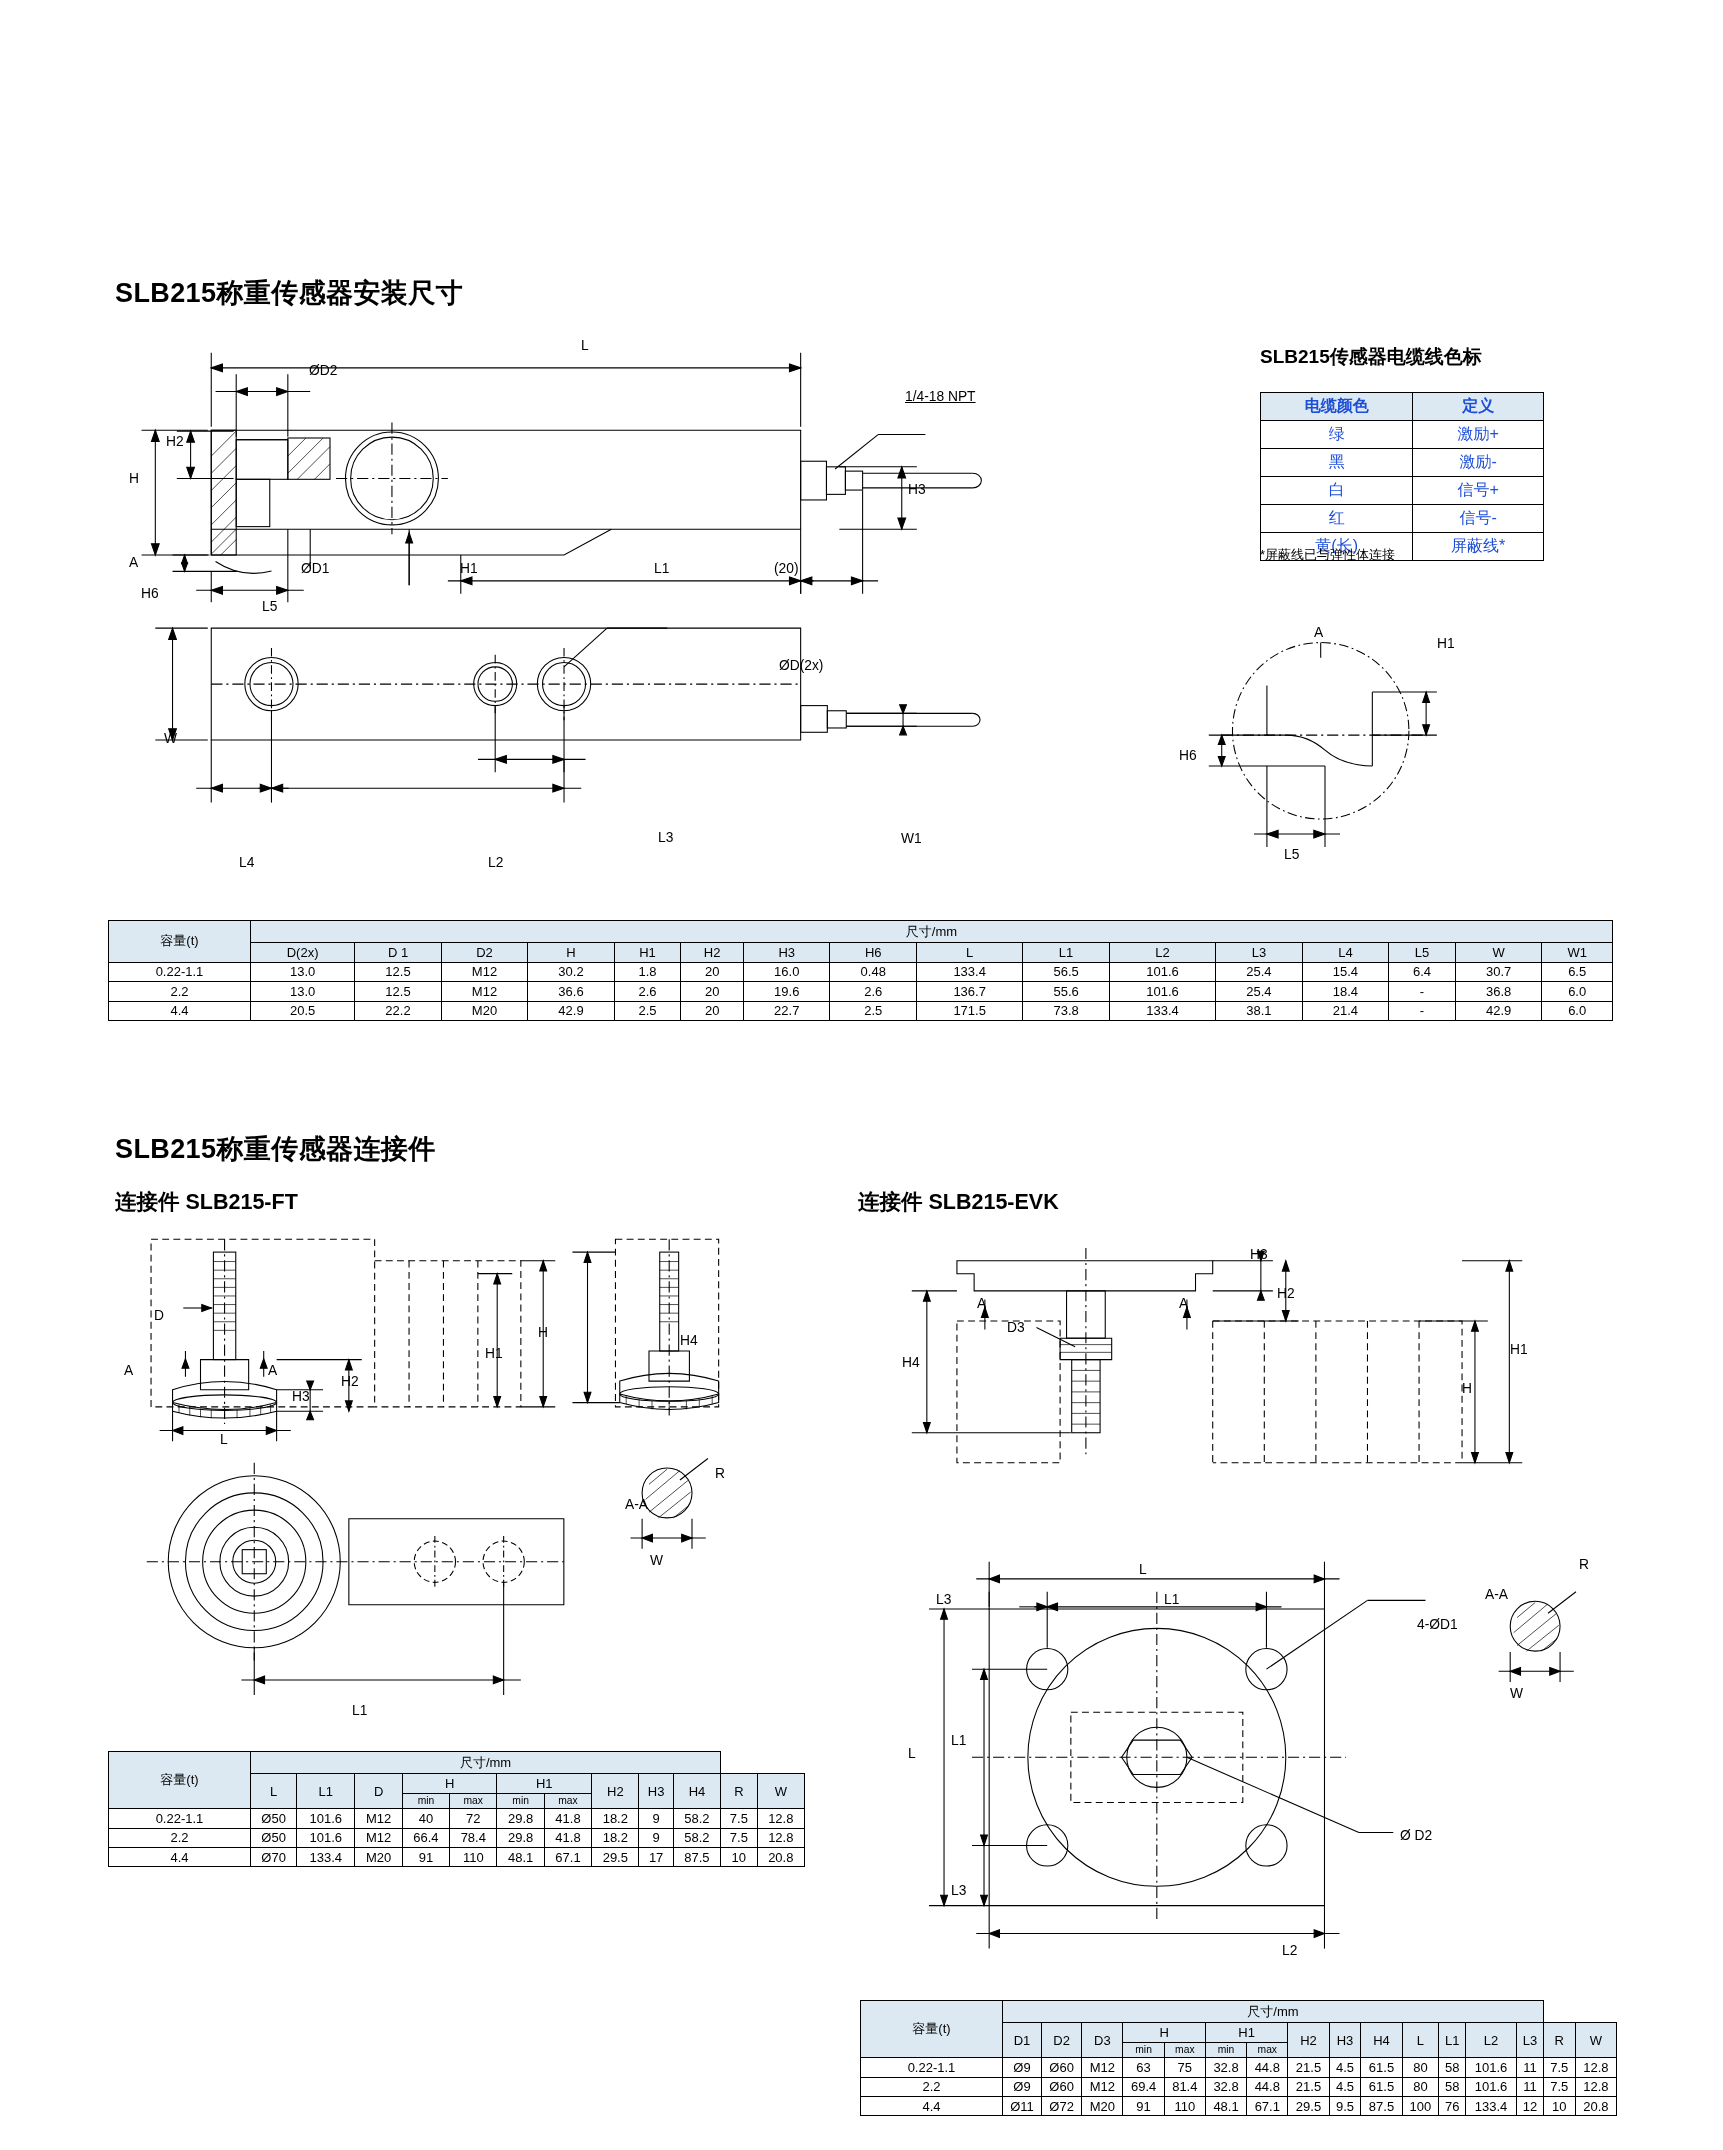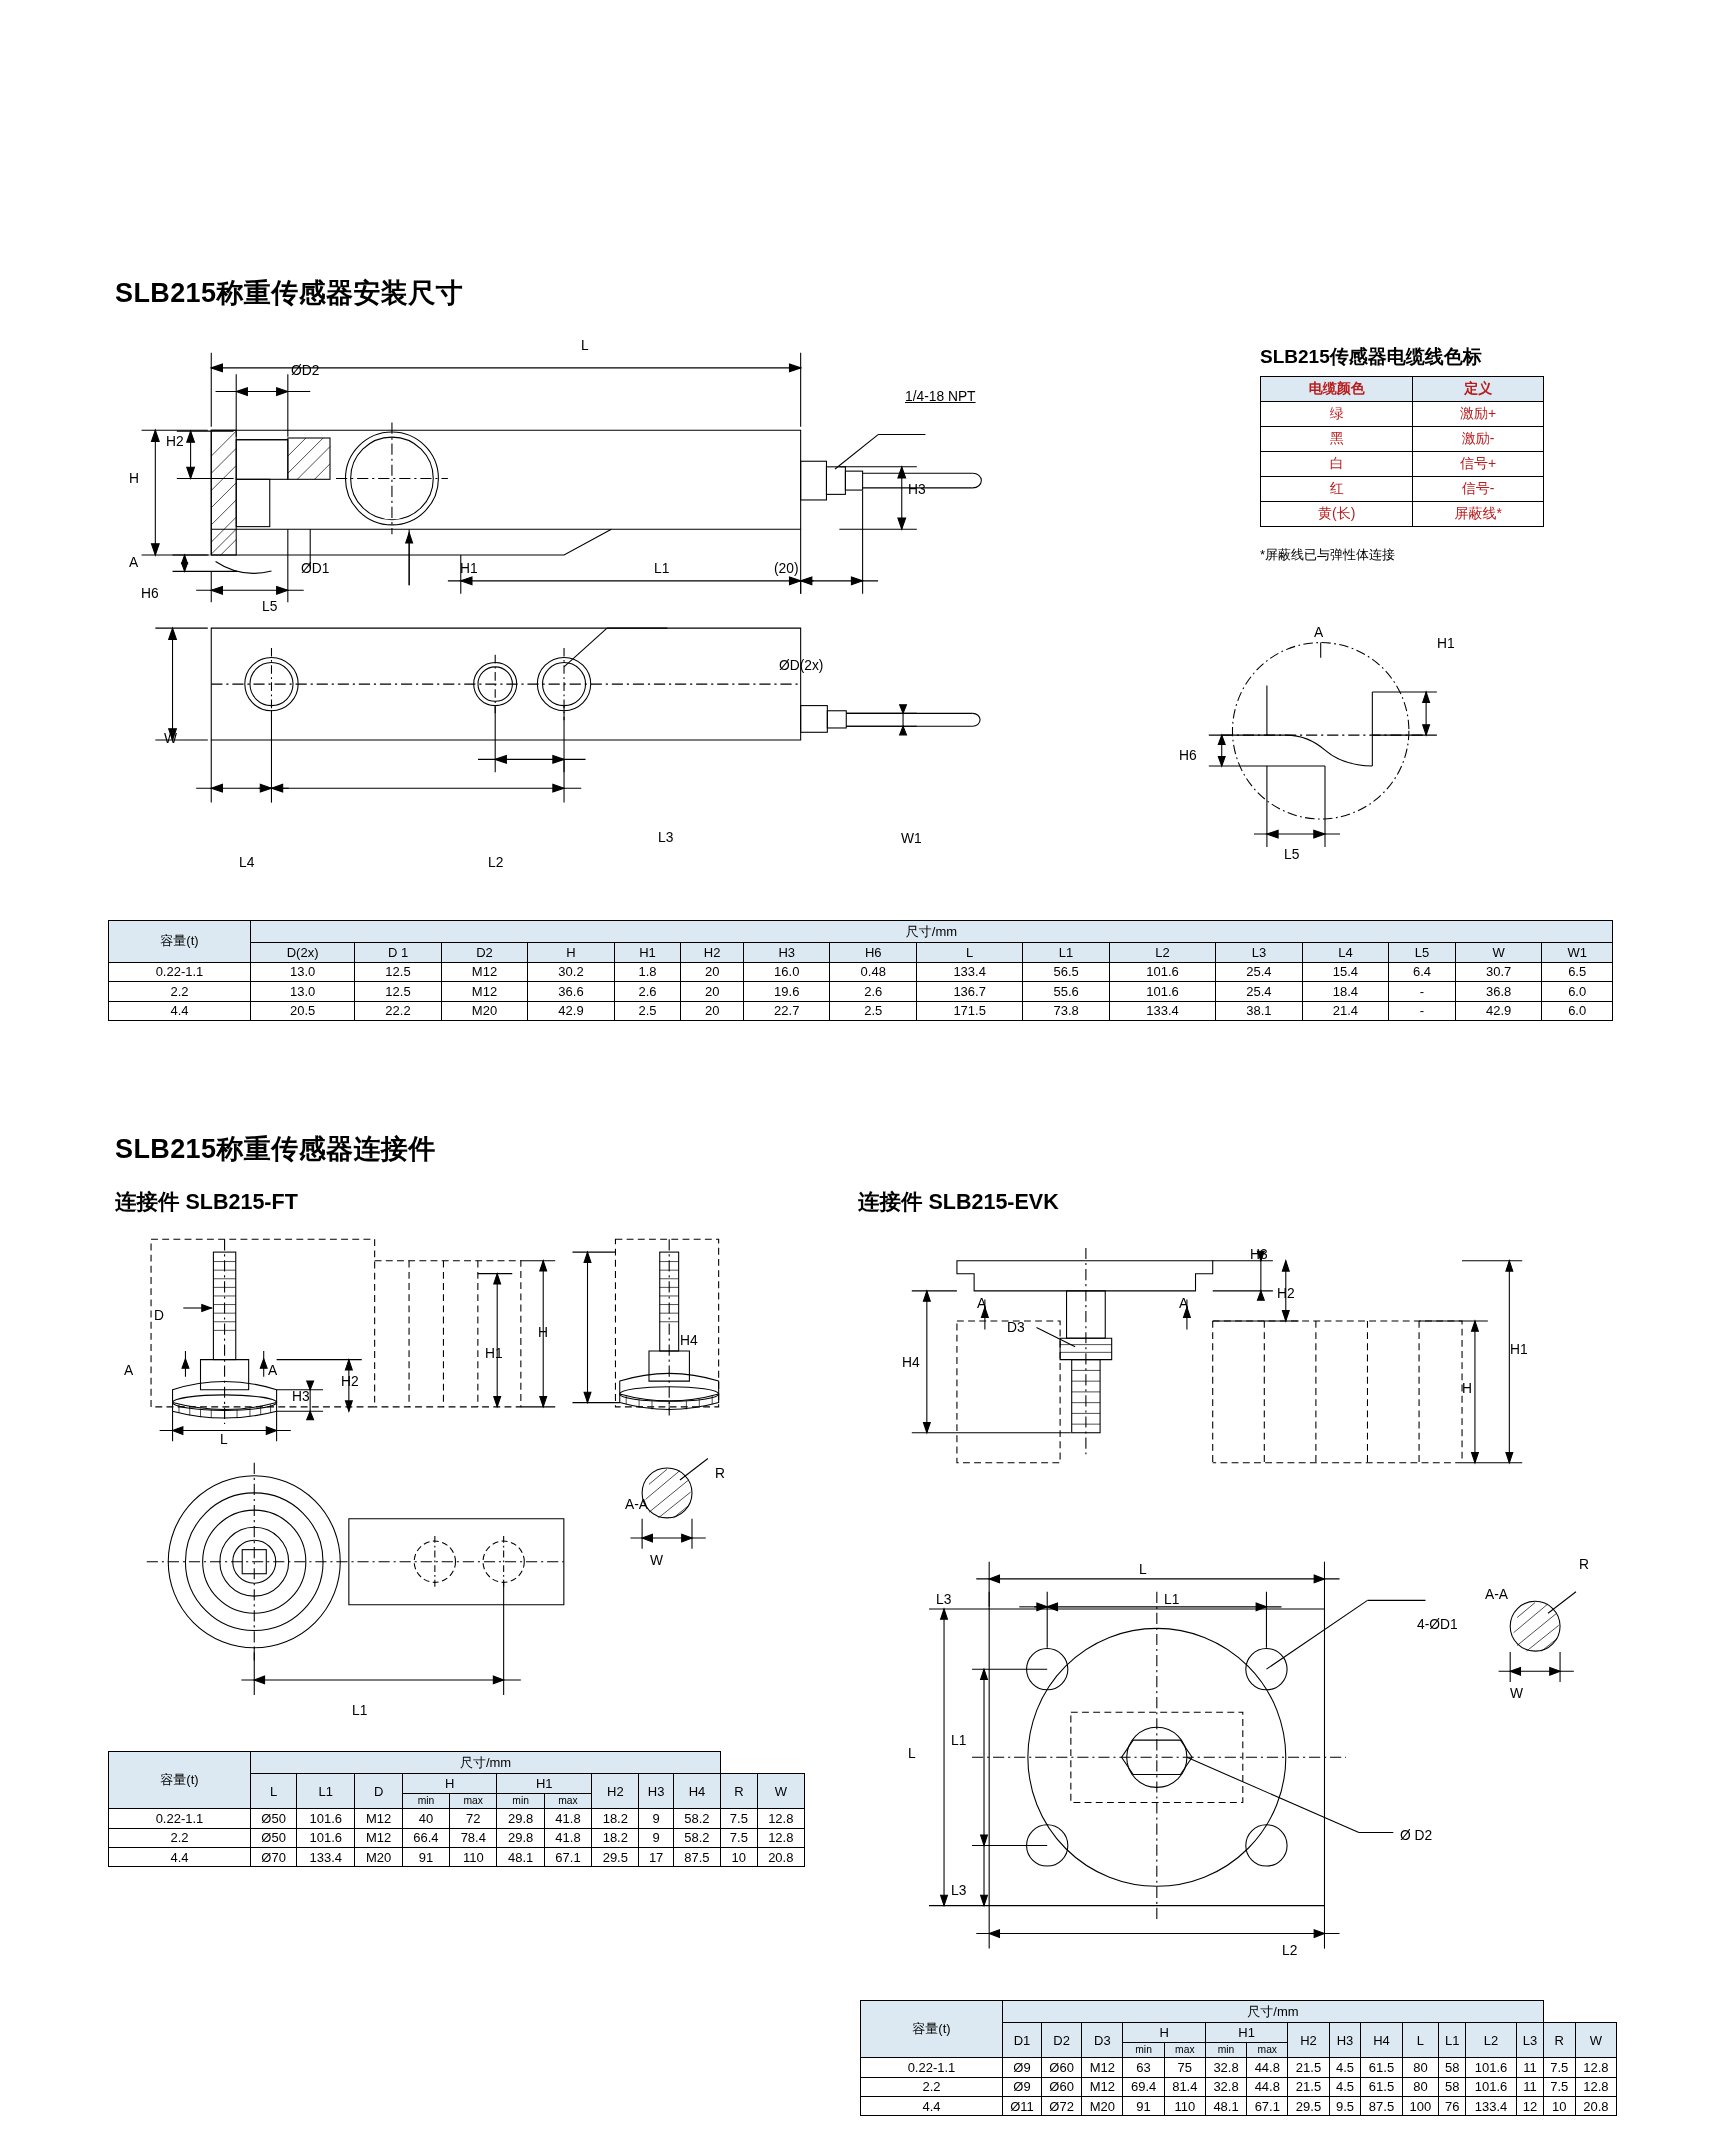--- a/index.html
+++ b/index.html
@@ -18,21 +18,21 @@
   
   table.dt{border-collapse:collapse;font-size:13px;color:#000;}
   table.dt th,table.dt td{
     border:0.9px solid #000;text-align:center;vertical-align:middle;
     padding:1.7px 2.6px;font-weight:normal;background:#fff;
   }
   table.dt th{background:#dce9f2;font-weight:normal;}
   table.dt th.cap{background:#dce9f2;}
 
   
-  table.cable{border-collapse:collapse;font-size:14px;color:#b91c1c;width:100%;}
+  table.cable{border-collapse:collapse;font-size:16px;color:#1d4ed8;width:100%;margin-top:16px;}
   table.cable th,table.cable td{
     border:0.9px solid #000;text-align:center;padding:3px 1.7px;font-weight:normal;
   }
   table.cable th{background:#dce9f2;font-weight:bold;}
 
   
   .blk{position:absolute;}
   svg{display:block;}
 </style>
 </head>
@@ -197,21 +197,21 @@
         <path d="M380 1072 l26 -9 v18 z" fill="#000"></path>
           <path d="M1060 1072 l-26 -9 v18 z" fill="#000"></path>
 
         <line x1="1060" y1="790" x2="1160" y2="700"></line>
         <line x1="1160" y1="700" x2="1300" y2="700"></line>
       </g>
     </svg>
   </div>
 
   <div class="blk lbl" style="left:581px;top:338px;">L</div>
-  <div class="blk lbl" style="left:291px;top:363px;text-align:center;">ØD2</div>
+  <div class="blk lbl" style="left:309px;top:363px;text-align:center;">ØD2</div>
   <div class="blk lbl" style="left:166px;top:434px;">H2</div>
   <div class="blk lbl" style="left:129px;top:471px;">H</div>
   <div class="blk lbl" style="left:908px;top:482px;">H3</div>
   <div class="blk lbl" style="left:129px;top:555px;">A</div>
   <div class="blk lbl" style="left:141px;top:586px;">H6</div>
   <div class="blk lbl" style="left:301px;top:561px;">ØD1</div>
   <div class="blk lbl" style="left:460px;top:561px;">H1</div>
   <div class="blk lbl" style="left:654px;top:561px;">L1</div>
   <div class="blk lbl" style="left:774px;top:561px;">(20)</div>
   <div class="blk lbl" style="left:262px;top:599px;">L5</div>

